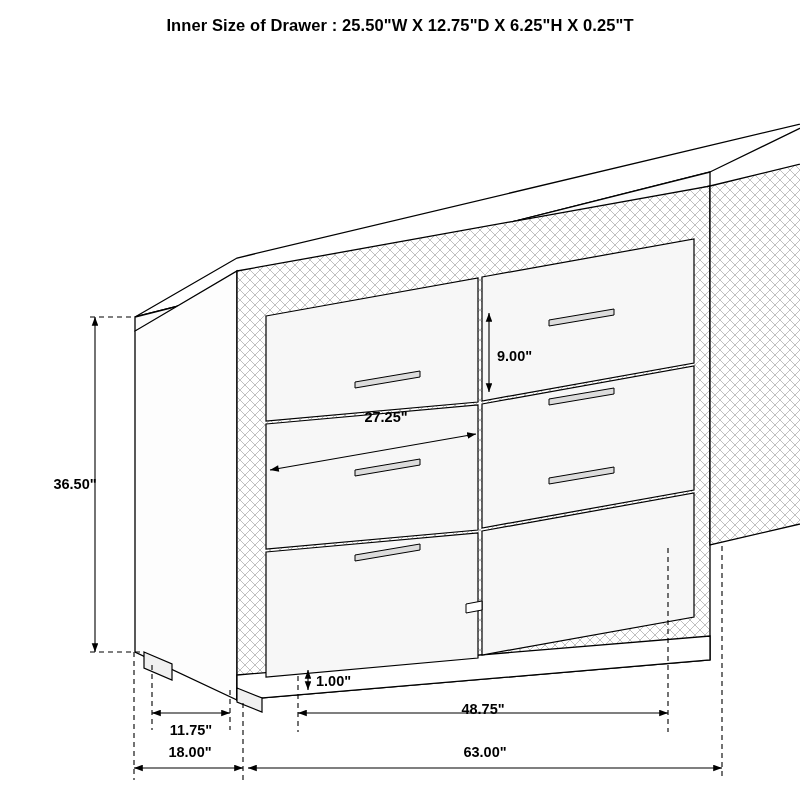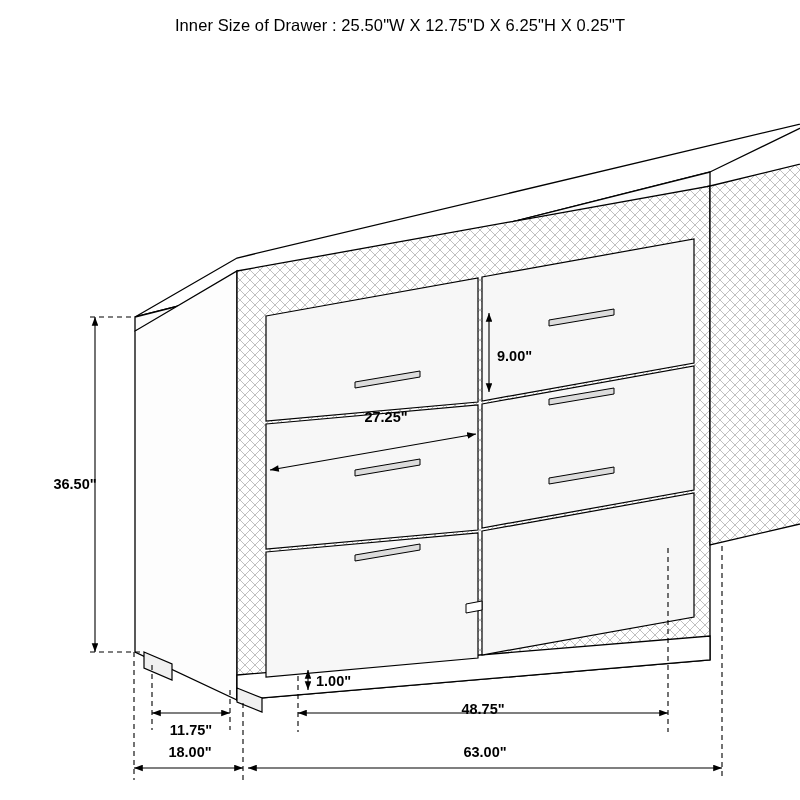--- a/index.html
+++ b/index.html
@@ -22,21 +22,21 @@
     width: 800px;
     height: 800px;
   }
   .title {
     position: absolute;
     left: 0;
     top: 16px;
     width: 800px;
     text-align: center;
     font-size: 16.5px;
-    font-weight: normal;
+    font-weight: bold;
     letter-spacing: 0.1px;
     color: #000;
   }
   svg {
     position: absolute;
     left: 0;
     top: 0;
   }
   .dim-label {
     font-family: "Liberation Sans", sans-serif;

